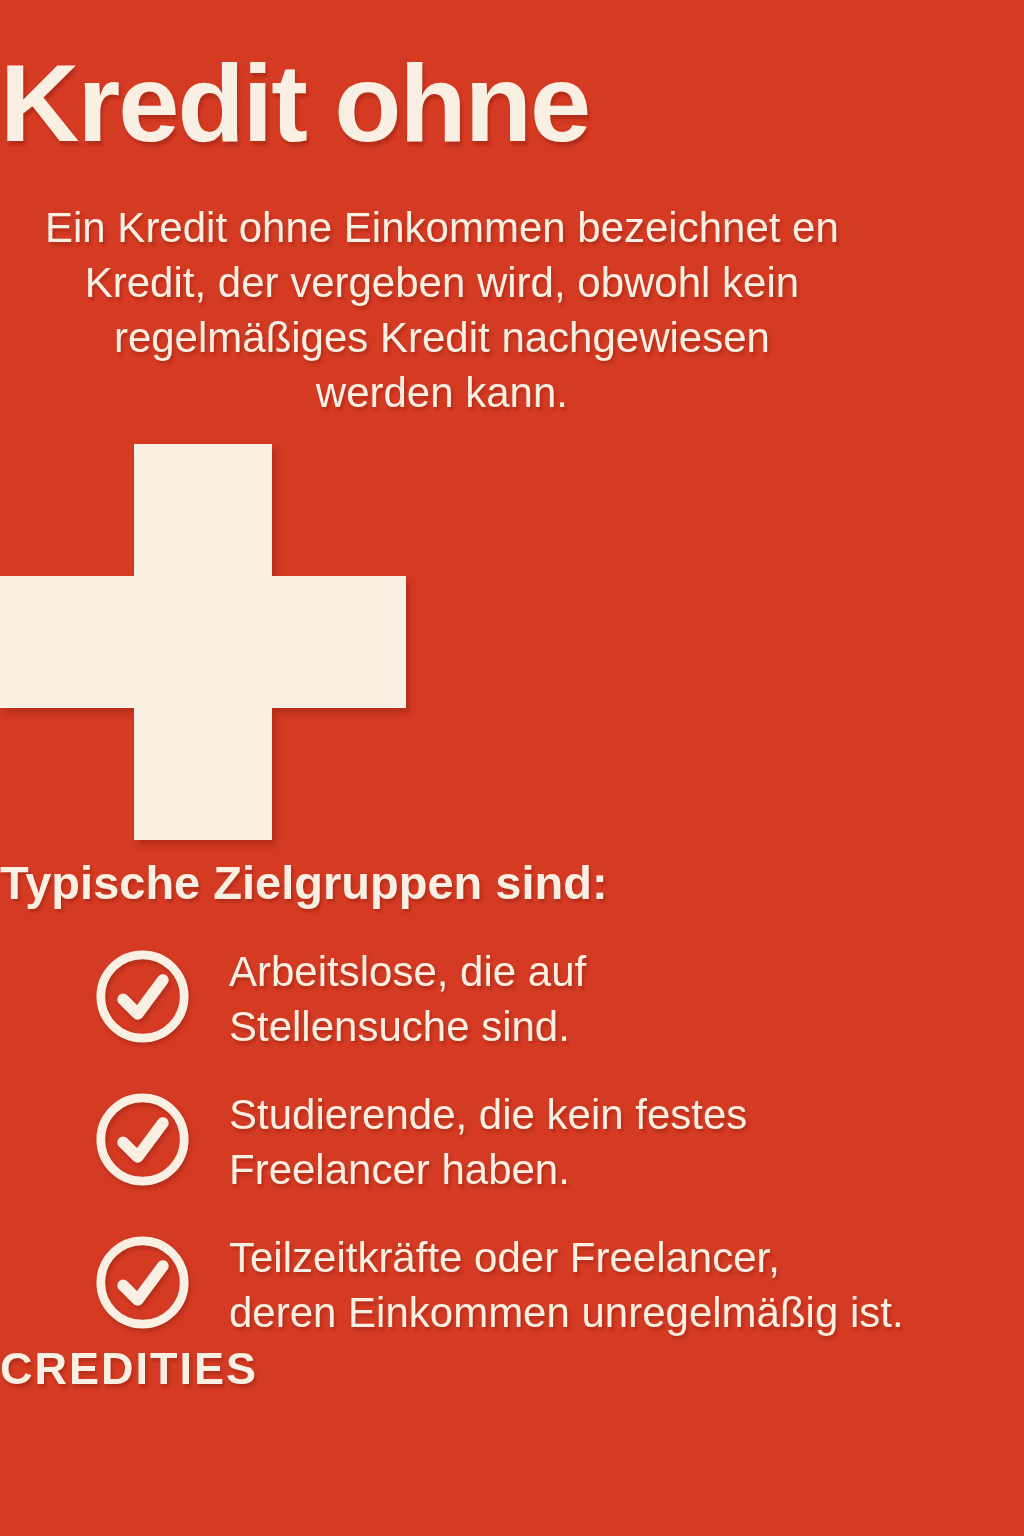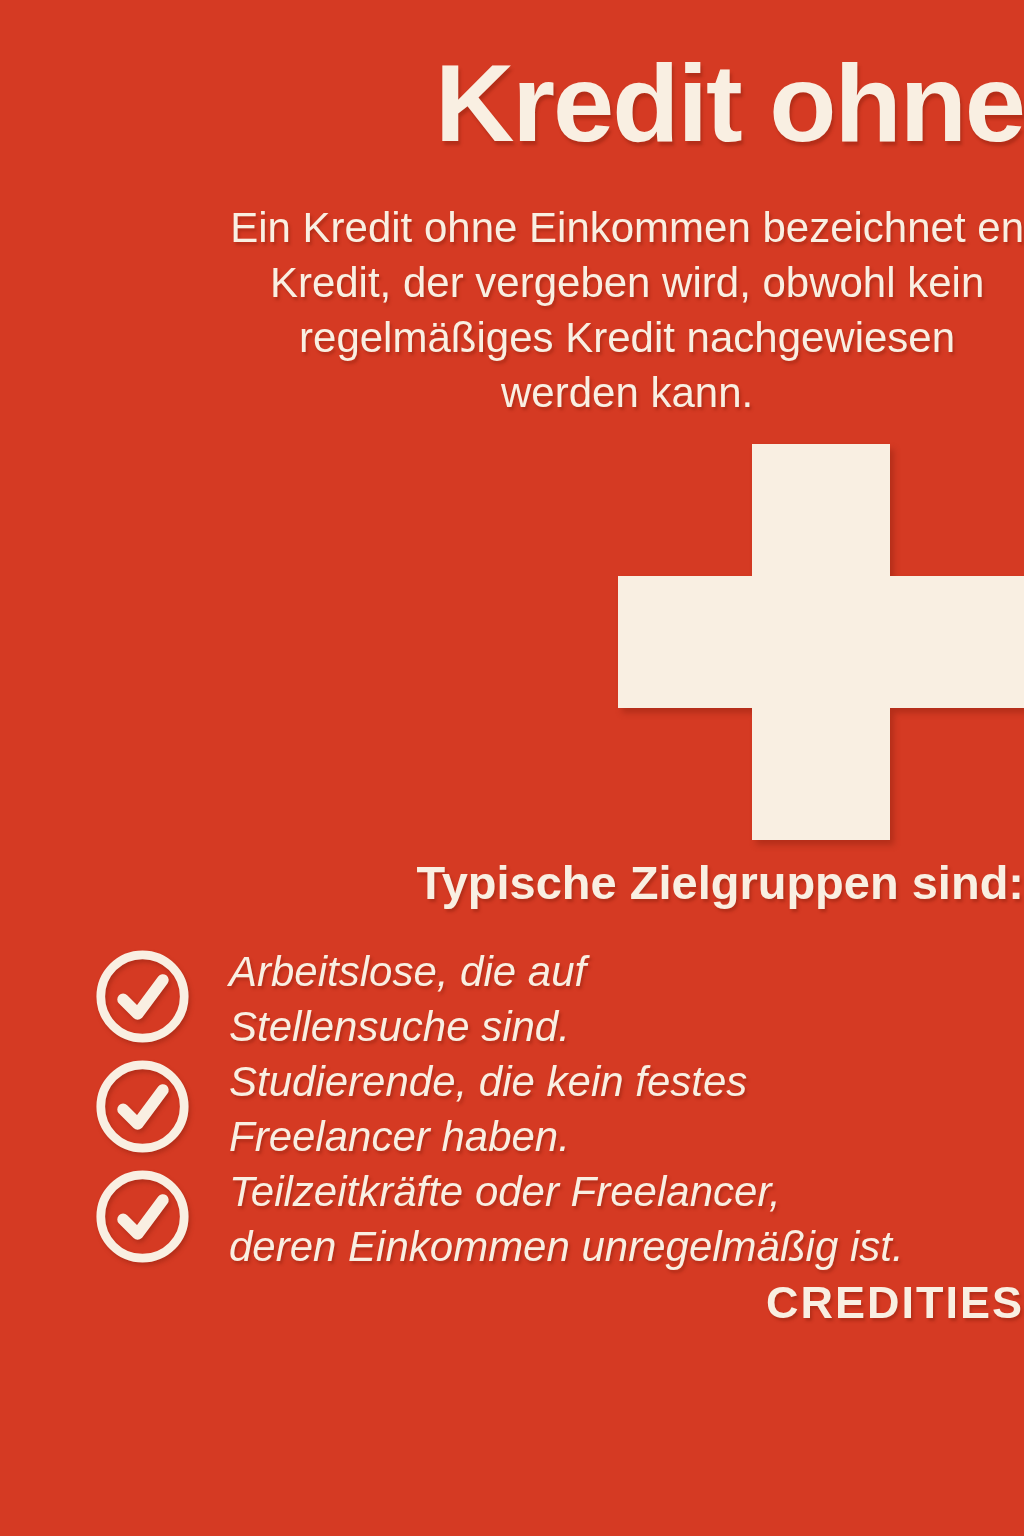--- a/index.html
+++ b/index.html
@@ -12,38 +12,39 @@
   .poster {
     position: relative;
     width: 1024px;
     height: 1536px;
     background: var(--bg);
     color: var(--fg);
     font-family: "Liberation Sans", sans-serif;
     overflow: hidden;
     display: flex;
     flex-direction: column;
-    align-items: flex-end;
+    align-items: flex-start;
   }
   .title {
     margin-top: 52px;
     font-size: 110px;
     font-weight: bold;
     line-height: 0.93;
     letter-spacing: -2px;
     text-align: center;
     text-shadow: 2px 4px 3px var(--shadow);
   }
   .title .line { display: block; }
   .intro {
     margin-top: 46px;
     font-size: 42px;
     line-height: 55px;
     text-align: center;
     text-shadow: 2px 3px 3px var(--shadow);
+    margin-left: 45px;
   }
   .intro .line { display: block; }
   .cross {
     margin-top: 24px;
     position: relative;
     width: 406px;
     height: 396px;
     flex: 0 0 auto;
     filter: drop-shadow(4px 5px 3px var(--shadow));
   }
@@ -67,21 +68,21 @@
     text-align: center;
     text-shadow: 2px 3px 3px var(--shadow);
   }
   .list {
     margin-top: 34px;
     width: 100%;
     padding-left: 94px;
     padding-right: 30px;
     display: flex;
     flex-direction: column;
-    font-style: italic;
+    gap: 33px;
   }
   .item {
     display: flex;
     align-items: flex-start;
     gap: 38px;
     min-height: 110px;
   }
   .check {
     width: 97px;
     height: 97px;

